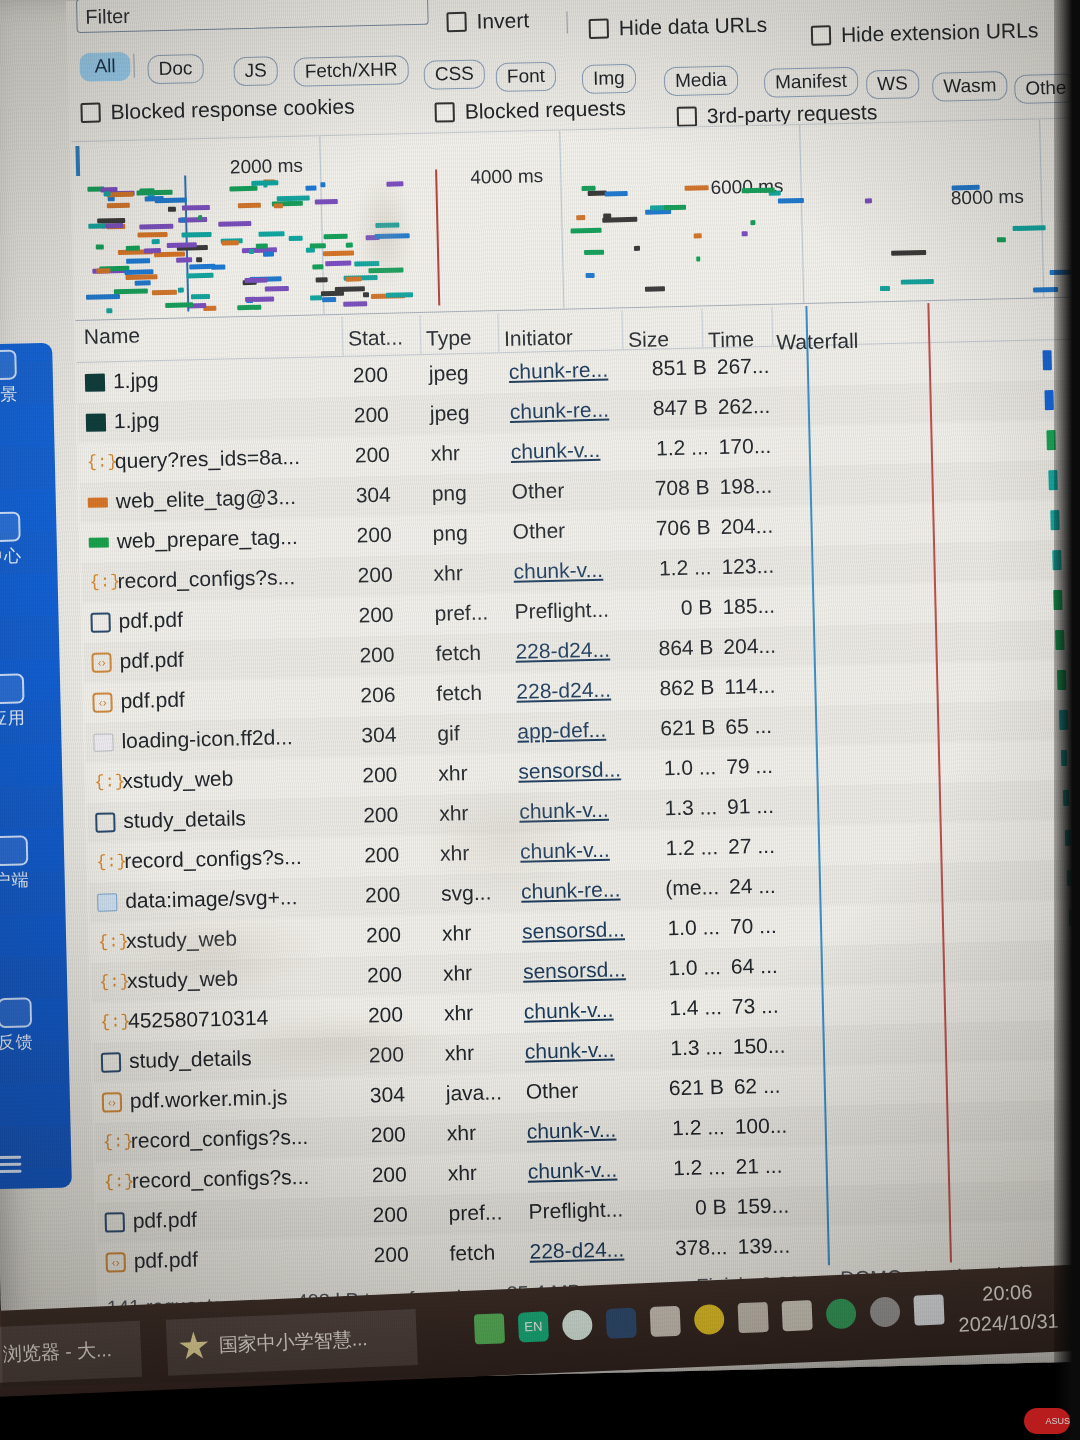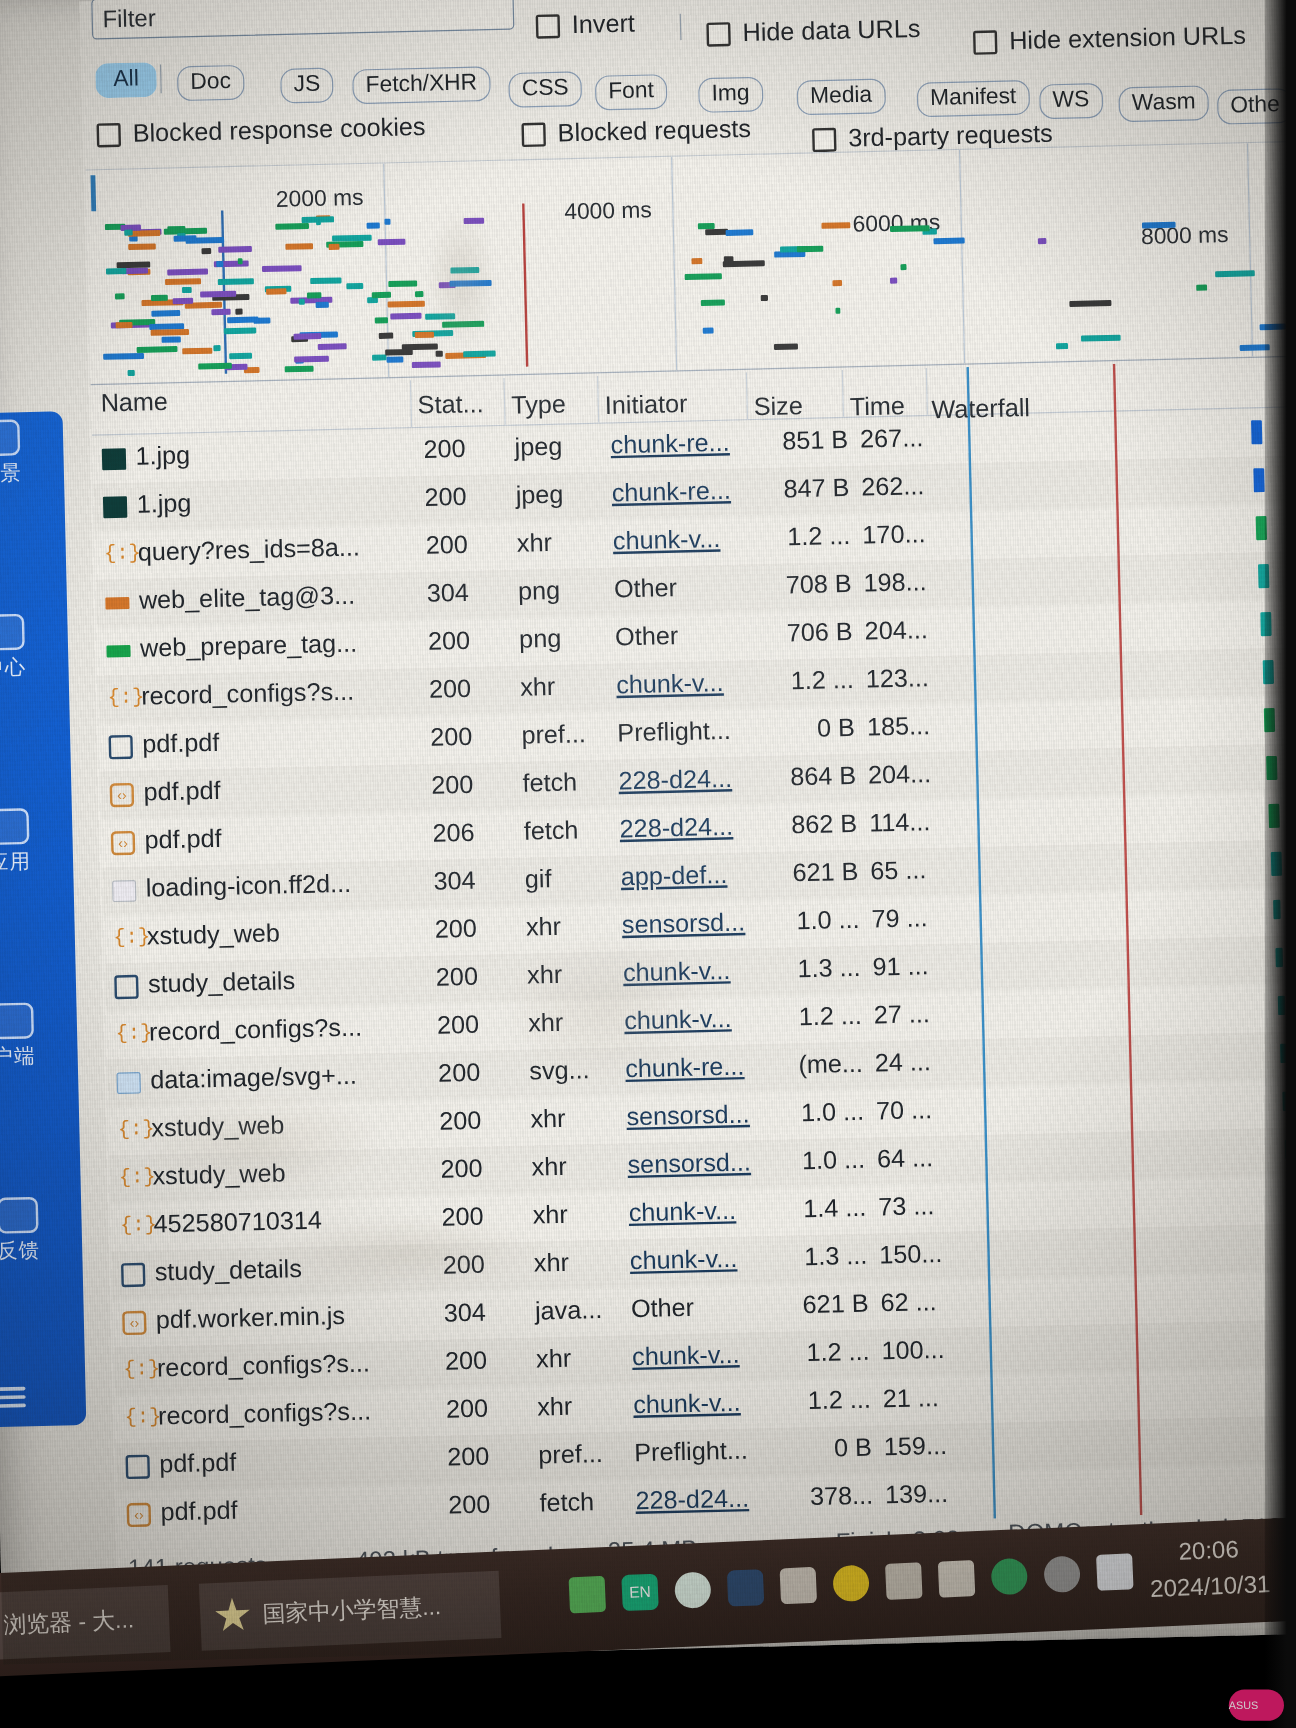--- a/index.html
+++ b/index.html
@@ -211,22 +211,22 @@
   .clock {
     position:absolute; right:62px; top:10px; color:#efe9e2;
     font-size:20px; line-height:30px; text-align:center;
   }
   .tb-notify {
     position:absolute; right:16px; top:24px; width:26px; height:24px;
     border:2px solid #efe9e2; border-radius:4px 4px 4px 4px;
   }
   .corner-logo{
     position:absolute; right:10px; bottom:6px; width:46px;height:26px;
-    border-radius:13px; background:#be185d; color:#cfcfcf;
-    font-size:9px; text-align:left; line-height:26px; z-index:70;margin-top:40px;
+    border-radius:13px; background:#b91c1c; color:#cfcfcf;
+    font-size:9px; text-align:right; line-height:26px; z-index:70;margin-top:40px;
   }
   .bezel-right{
     position:absolute; right:0; top:0; width:26px; height:100%;
     background:linear-gradient(90deg, rgba(0,0,0,.25), #0b0b0b 70%);
     z-index:65;
   }
 </style>
 </head>
 <body>
 

